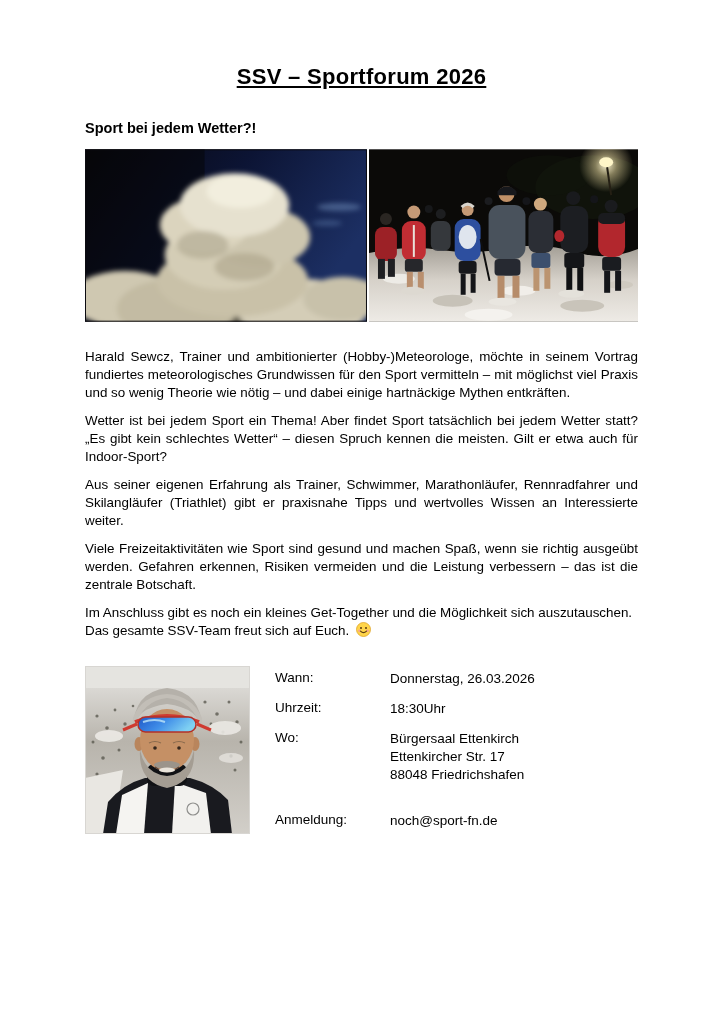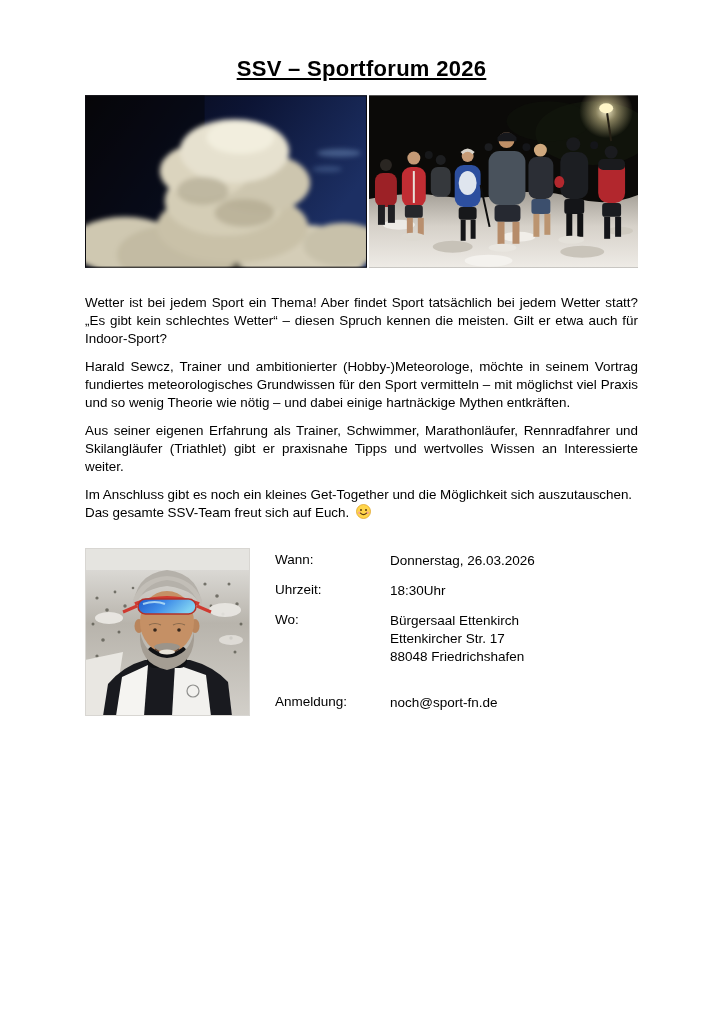--- a/index.html
+++ b/index.html
@@ -3,21 +3,21 @@
 <meta charset="utf-8">
 <style>
   html,body{margin:0;padding:0;background:#fff;}
   .page{
     width:724px;height:1024px;background:#ffffff;box-sizing:border-box;
     padding:56px 86px 0 85px;position:relative;overflow:hidden;
     font-family:"Liberation Sans", sans-serif;color:#000;
   }
   .title{
     text-align:center;font-size:22px;font-weight:bold;
-    text-decoration:underline;letter-spacing:.3px;margin:0;
+    text-decoration:underline;letter-spacing:.3px;margin:8px;
   }
   .subtitle{
     margin-top:30px;font-size:14.5px;font-weight:bold;
   }
   .photo-row{display:flex;gap:2px;margin-top:13px;}
   .photo-row svg{display:block;}
   .paragraphs{margin-top:26px;font-size:13.4px;line-height:18px;}
   .paragraphs p{margin:0 0 10px 0;text-align:justify;}
   .paragraphs p.left{text-align:left;}
   .smiley{display:inline-block;vertical-align:-2px;margin-left:3px;}
@@ -29,20 +29,21 @@
   .info-value{line-height:18px;}
   .info-row.anmeldung{margin-top:28px;}
 </style>
 </head>
 <body>
 
 <div class="page">
 
   <h1 class="title">SSV – Sportforum 2026</h1>
 
+  <div class="subtitle">Sport bei jedem Wetter?!</div>
 
   <div class="photo-row">
 
     <svg width="283" height="173" viewBox="0 0 283 173" role="img">
       <defs>
         <linearGradient id="sky" x1="0" y1="0" x2="1" y2="0.45">
           <stop offset="0" stop-color="#07060a"></stop>
           <stop offset="0.5" stop-color="#0c1434"></stop>
           <stop offset="1" stop-color="#1c2f63"></stop>
         </linearGradient>
@@ -155,23 +156,24 @@
       <rect x="236" y="122" width="6" height="22" fill="#15161a"></rect>
       <rect x="247" y="122" width="6" height="20" fill="#15161a"></rect>
 
       <ellipse cx="134" cy="153" rx="14" ry="4" fill="#e9e6e0"></ellipse>
       <ellipse cx="44" cy="142" rx="12" ry="4" fill="#ddd9d1"></ellipse>
       <ellipse cx="203" cy="145" rx="13" ry="4" fill="#e4e1da"></ellipse>
     </svg>
   </div>
 
   <div class="paragraphs">
+    <p>Harald Sewcz, Trainer und ambitionierter (Hobby-)Meteorologe, möchte in seinem Vortrag fundiertes meteorologisches Grundwissen für den Sport vermitteln – mit möglichst viel Praxis und so wenig Theorie wie nötig – und dabei einige hartnäckige Mythen entkräften.</p>
     <p>Wetter ist bei jedem Sport ein Thema! Aber findet Sport tatsächlich bei jedem Wetter statt? „Es gibt kein schlechtes Wetter“ – diesen Spruch kennen die meisten. Gilt er etwa auch für Indoor-Sport?</p>
-    <p>Harald Sewcz, Trainer und ambitionierter (Hobby-)Meteorologe, möchte in seinem Vortrag fundiertes meteorologisches Grundwissen für den Sport vermitteln – mit möglichst viel Praxis und so wenig Theorie wie nötig – und dabei einige hartnäckige Mythen entkräften.</p>
     <p>Aus seiner eigenen Erfahrung als Trainer, Schwimmer, Marathonläufer, Rennradfahrer und Skilangläufer (Triathlet) gibt er praxisnahe Tipps und wertvolles Wissen an Interessierte weiter.</p>
+    <p>Viele Freizeitaktivitäten wie Sport sind gesund und machen Spaß, wenn sie richtig ausgeübt werden. Gefahren erkennen, Risiken vermeiden und die Leistung verbessern – das ist die zentrale Botschaft.</p>
     <p class="left">
       <span>Im Anschluss gibt es noch ein kleines Get-Together und die Möglichkeit sich auszutauschen. Das gesamte SSV-Team freut sich auf Euch.</span>
       <svg class="smiley" width="15" height="15" viewBox="0 0 15 15" role="img">
         <circle cx="7.5" cy="7.5" r="7" fill="#ffd54a" stroke="#e0a42a" stroke-width="0.8"></circle>
         <circle cx="5" cy="6" r="1" fill="#5a3a10"></circle>
         <circle cx="10" cy="6" r="1" fill="#5a3a10"></circle>
         <circle cx="3.4" cy="8.8" r="1.3" fill="#f59a9a" opacity="0.85"></circle>
         <circle cx="11.6" cy="8.8" r="1.3" fill="#f59a9a" opacity="0.85"></circle>
         <path d="M4.5,9.2 Q7.5,12 10.5,9.2" stroke="#5a3a10" stroke-width="1.1" fill="none" stroke-linecap="round"></path>
       </svg>

